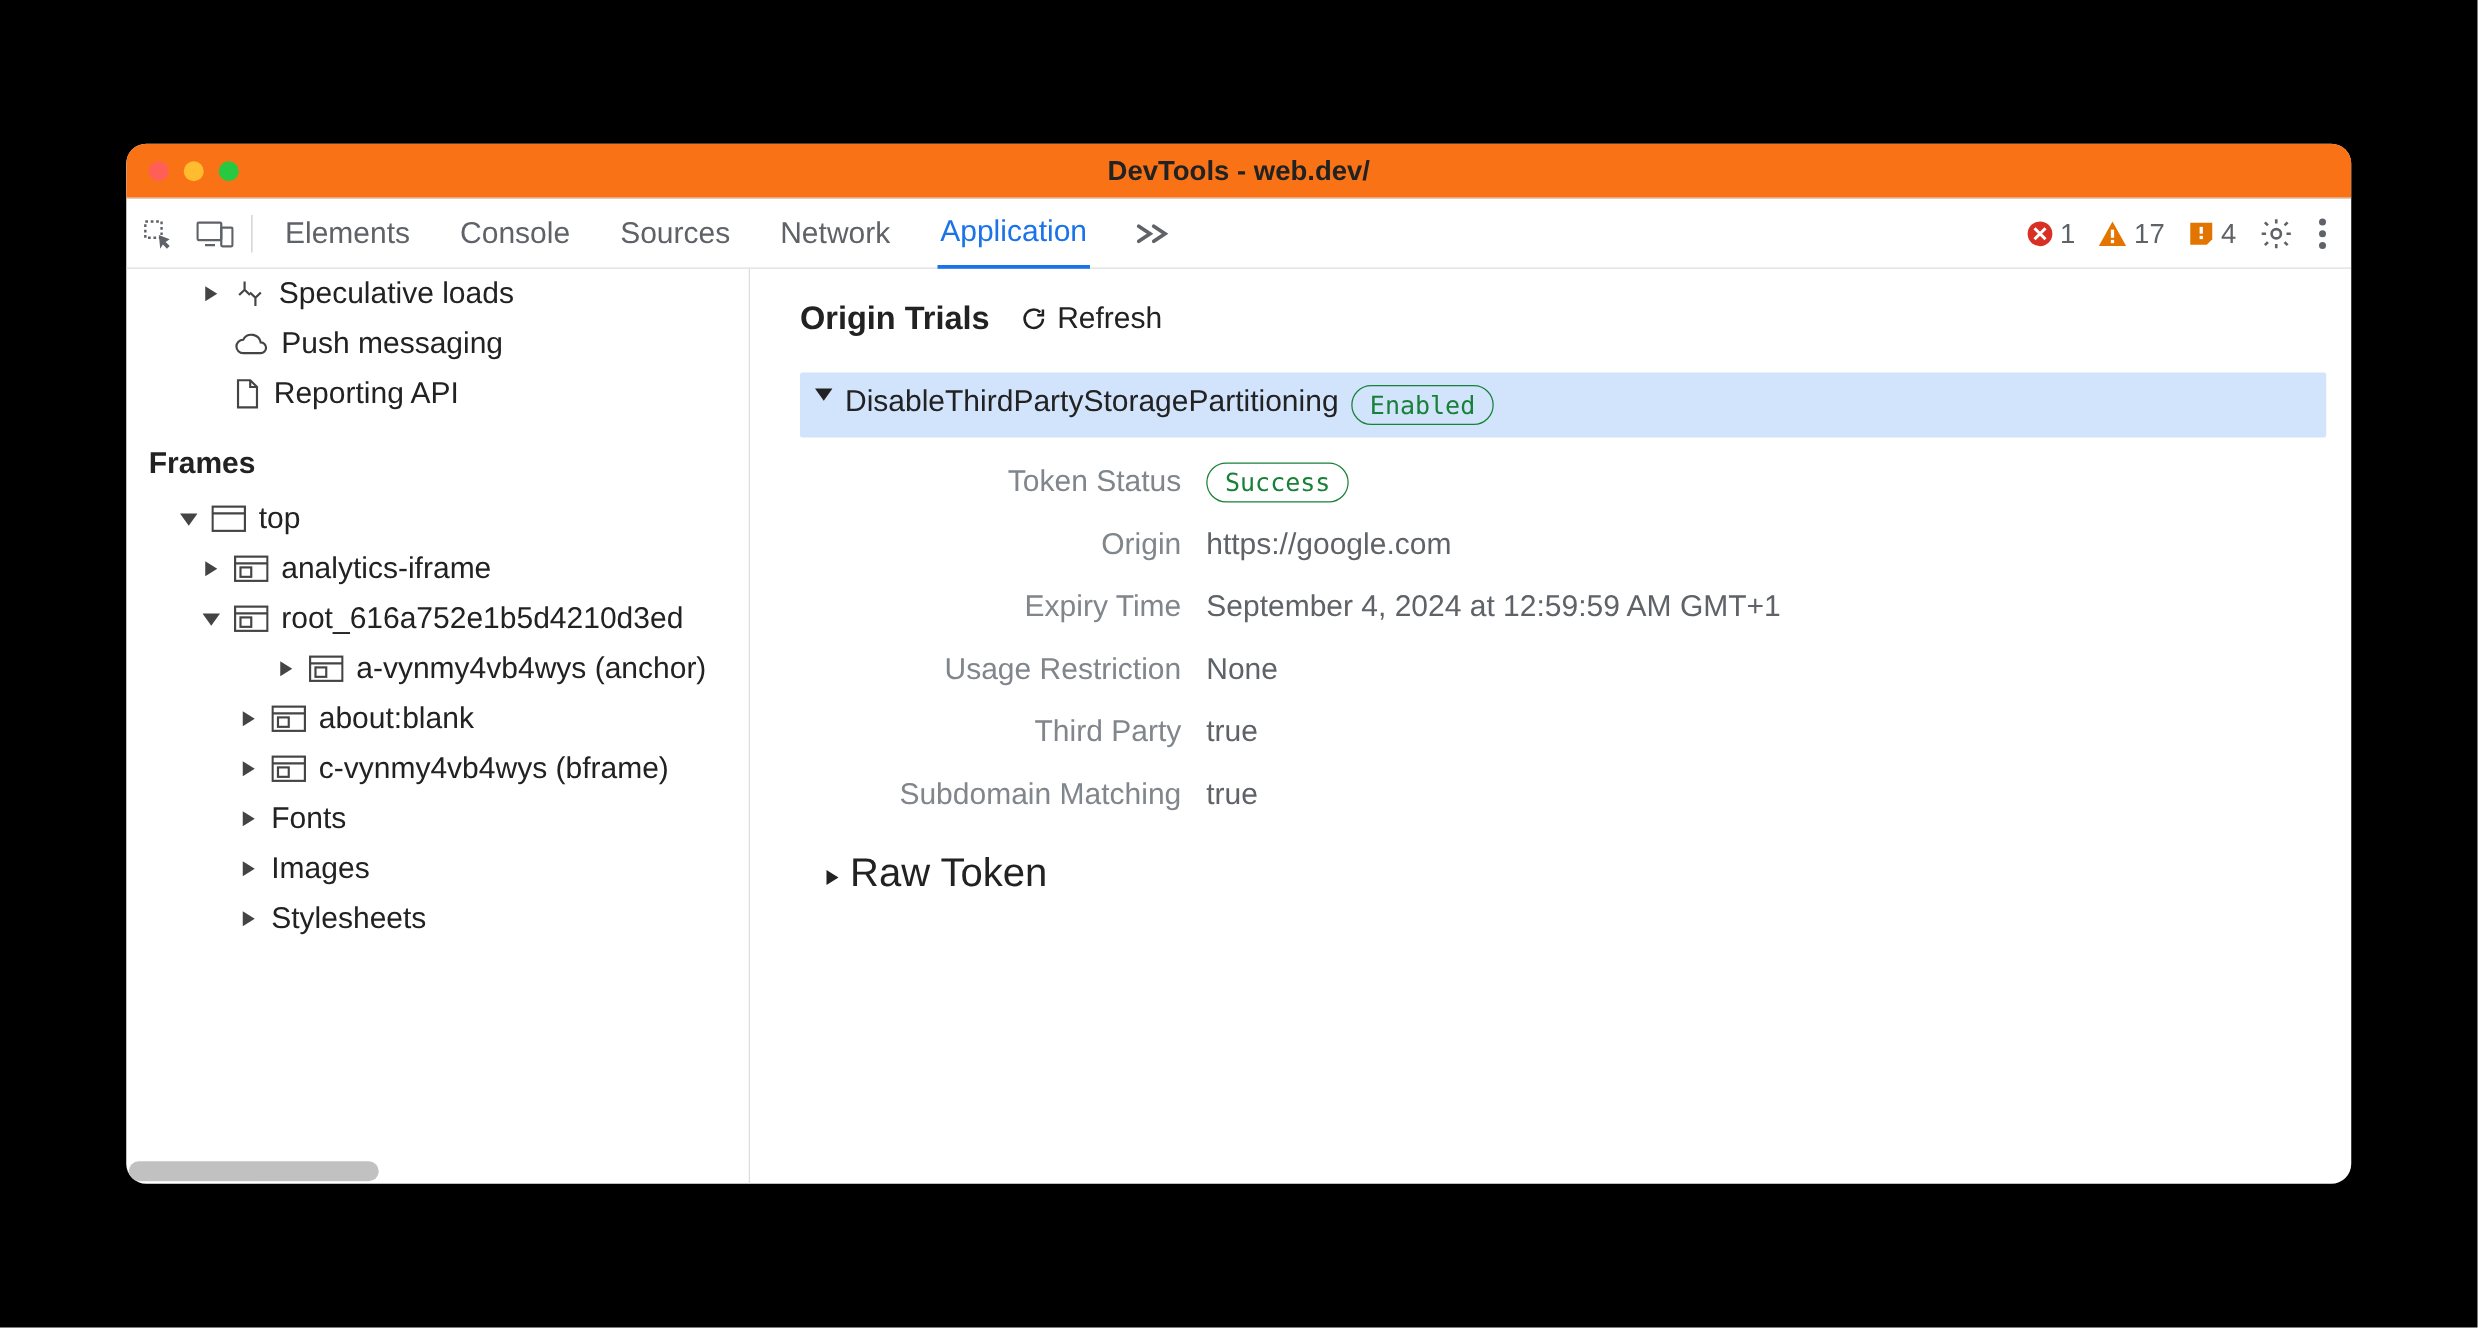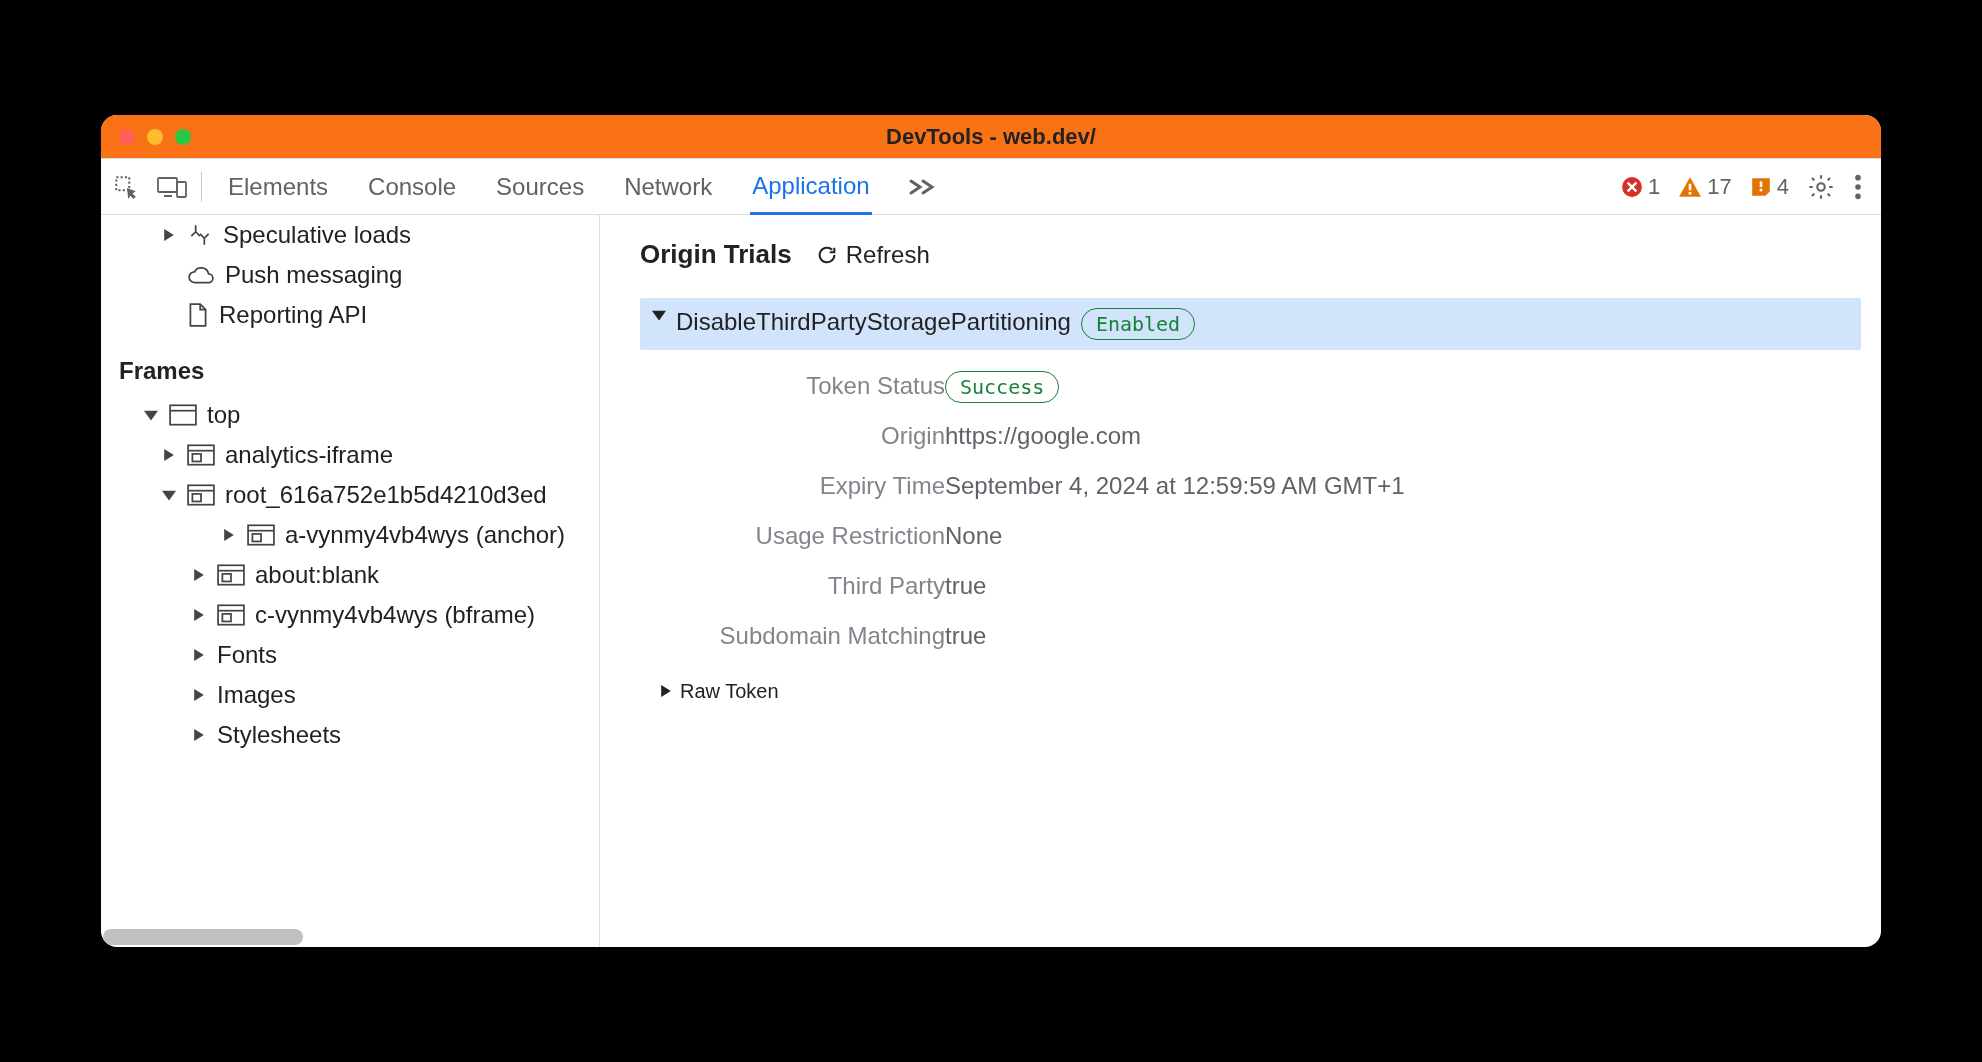--- a/index.html
+++ b/index.html
@@ -38,23 +38,23 @@
 .main::-webkit-scrollbar-thumb { background: #c1c1c1; border-radius: 8px; }
 .main-header { display: flex; align-items: center; gap: 24px; margin-bottom: 28px; margin-top: 10px; }
 .main-title { font-size: 26px; font-weight: 700; color: #222; }
 .refresh { display: flex; align-items: center; gap: 8px; font-size: 24px; color: #222; cursor: pointer; }
 .trial-row { background: #d2e3fc; padding: 10px 12px; display: flex; gap: 10px; border-radius: 2px; }
 .trial-row .arrow svg { display: block; }
 .trial-name { font-size: 24px; color: #222; }
 .pill { border: 1.5px solid; border-radius: 999px; padding: 3px 14px; font-family: Menlo, Consolas, monospace; font-size: 20px; }
 .pill.enabled { color: #188038; border-color: #188038; }
 .kv { display: flex; margin: 22px 0; font-size: 24px; }
-.kv .k { width: 305px; text-align: right; color: #80868b; }
+.kv .k { width: 305px; text-align: right; color: #80868b; margin-right: 20px; }
 .kv .v { color: #5f6368; }
-.raw-token { display: flex; align-items: center; gap: 8px; font-size: 20px; color: #222; margin-top: 30px; margin-left: 20px; cursor: pointer; }
+.raw-token { display: flex; align-items: center; gap: 8px; font-size: 32px; color: #222; margin-top: 30px; margin-left: 20px; cursor: pointer; }
 </style>
 </head>
 <body>
 
 <div class="window">
   <div class="titlebar">
     <div class="traffic">
       <span class="tr-close"></span>
       <span class="tr-min"></span>
       <span class="tr-max"></span>

